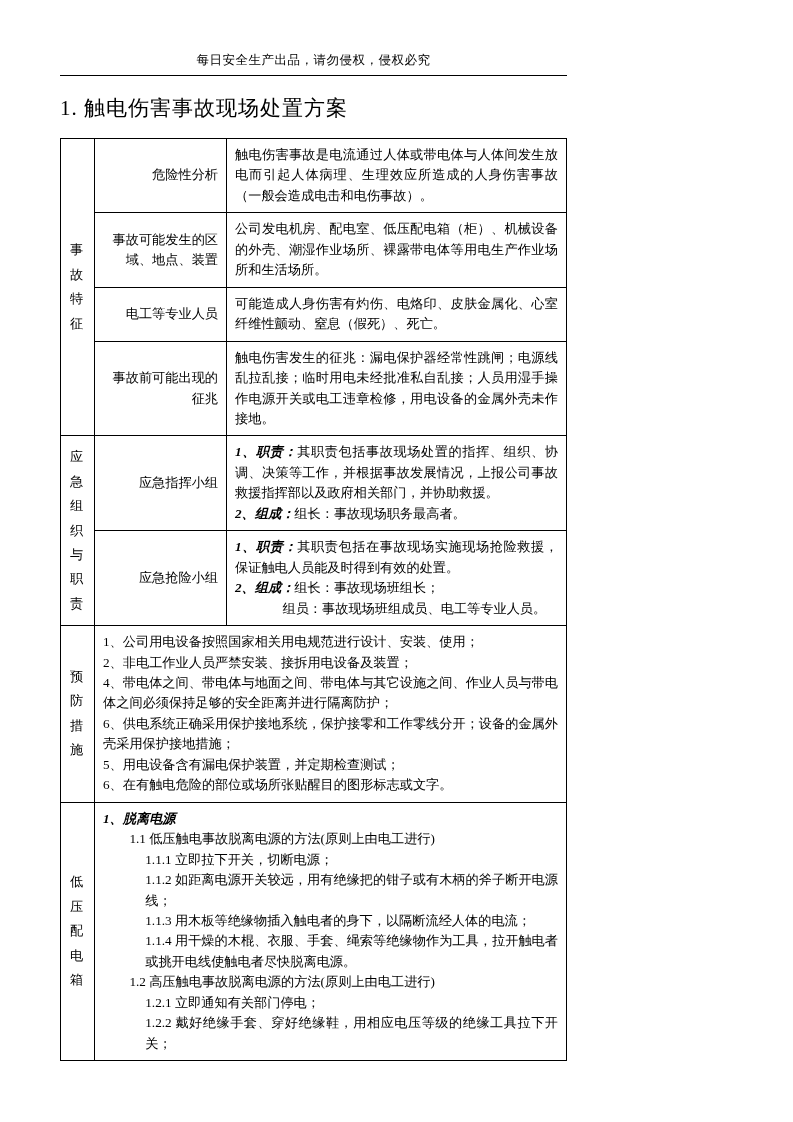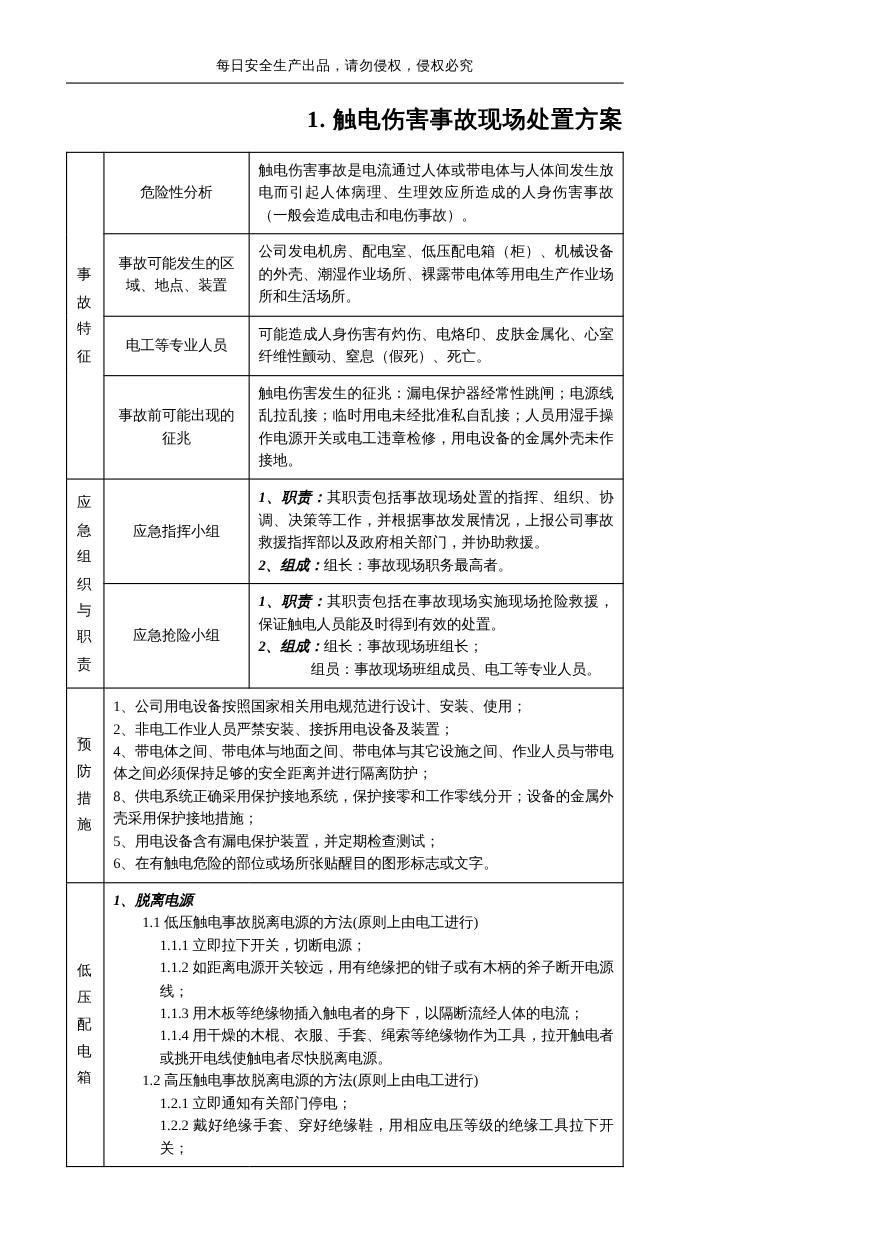--- a/index.html
+++ b/index.html
@@ -25,23 +25,23 @@
     text-align: center;
     font-size: 12.5px;
     letter-spacing: 0.5px;
     margin-bottom: 6px;
   }
   .header-rule {
     border-bottom: 1.3px solid #000;
     margin: 0 0 18px 0;
   }
   .doc-title {
-    text-align: right;
+    text-align: left;
     font-size: 21px;
-    font-weight: bold;
+    font-weight: normal;
     letter-spacing: 1px;
     margin: 10px 0 16px 0;
   }
   table.main {
     width: 100%;
     border-collapse: collapse;
     table-layout: fixed;
   }
   table.main td {
     border: 1px solid #000;
@@ -57,21 +57,21 @@
     font-size: 13.5px;
     letter-spacing: 2px;
     padding: 4px 2px;
   }
   td.cat .vtext {
     display: block;
     line-height: 1.85;
   }
   td.sub {
     width: 130px;
-    text-align: center;
+    text-align: right;
     font-size: 13.2px;
   }
   td.body {
     text-align: justify;
     text-justify: inter-ideograph;
   }
   td.body p {
     margin: 0;
     text-indent: 0;
   }
@@ -141,21 +141,21 @@
       </tr>
 
       <tr>
         <td class="cat">
           <span class="vtext">预防措施</span>
         </td>
         <td class="body list" colspan="2">
           <p>1、公司用电设备按照国家相关用电规范进行设计、安装、使用；</p>
           <p>2、非电工作业人员严禁安装、接拆用电设备及装置；</p>
           <p>4、带电体之间、带电体与地面之间、带电体与其它设施之间、作业人员与带电体之间必须保持足够的安全距离并进行隔离防护；</p>
-          <p>8、供电系统正确采用保护接地系统，保护接零和工作零线分开；设备的金属外壳采用保护接地措施；</p>
+          <p>6、供电系统正确采用保护接地系统，保护接零和工作零线分开；设备的金属外壳采用保护接地措施；</p>
           <p>5、用电设备含有漏电保护装置，并定期检查测试；</p>
           <p>6、在有触电危险的部位或场所张贴醒目的图形标志或文字。</p>
         </td>
       </tr>
 
       <tr>
         <td class="cat">
           <span class="vtext">低压配电箱</span>
         </td>
         <td class="body list" colspan="2">

